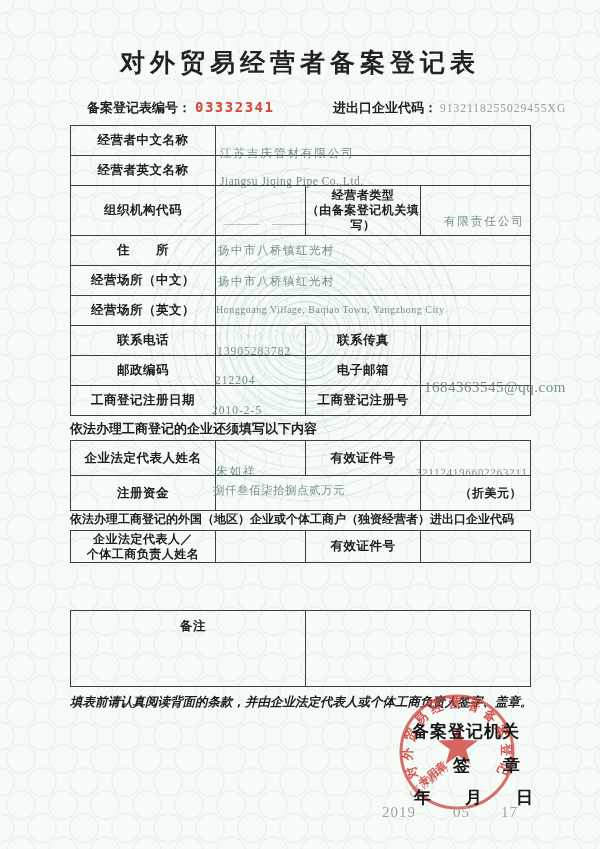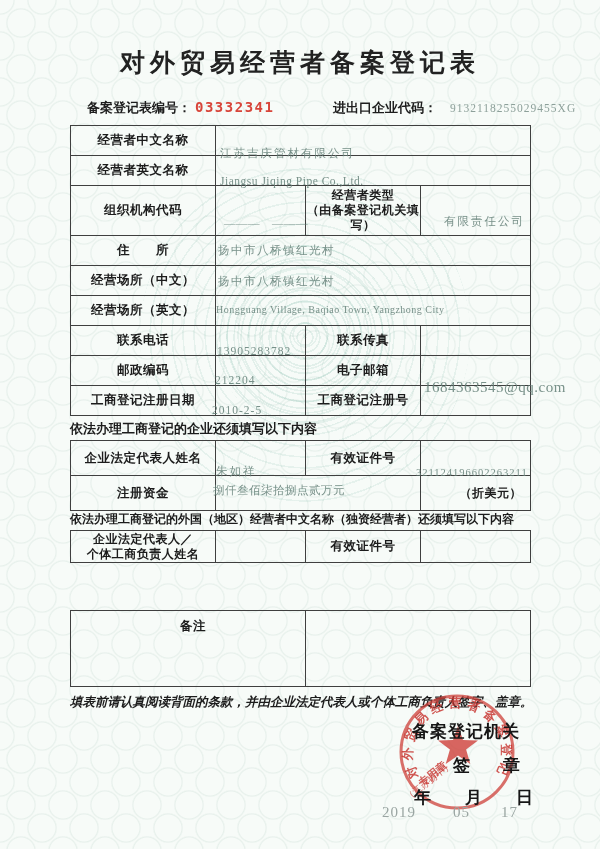--- a/index.html
+++ b/index.html
@@ -19,21 +19,21 @@
   .title{position:absolute;left:0;top:46px;width:100%;text-align:center;
          font-family:"Liberation Sans", sans-serif;font-weight:bold;font-size:25px;
          letter-spacing:5px;color:#222;}
   .meta{position:absolute;top:99px;font-family:"Liberation Sans", sans-serif;
         font-weight:bold;font-size:13px;color:#1d1d1d;white-space:nowrap;}
   .meta-left{left:87px;}
   .meta-right{left:333px;}
   .formno{font-family:"DejaVu Sans Mono", monospace;color:#d8453a;font-size:14px;
           letter-spacing:1.5px;font-weight:bold;margin-left:4px;}
   .codeval{font-family:"Liberation Serif", serif;font-weight:normal;color:#8da09a;
-           font-size:11.5px;letter-spacing:1px;margin-left:13px;}
+           font-size:11.5px;letter-spacing:1px;margin-left:3px;}
   table.frm{position:absolute;border-collapse:collapse;table-layout:fixed;}
   table.frm td{border:1px solid #3f3f3f;padding:0;vertical-align:middle;overflow:visible;}
   .lbl{font-family:"Liberation Serif", serif;font-weight:bold;font-size:12.5px;
        color:#1c1c1c;text-align:center;letter-spacing:0.5px;}
   .lbl2{font-size:12px;line-height:15px;}
   .usd{text-align:right;padding-right:8px !important;font-size:12px;}
   .heading{position:absolute;font-family:"Liberation Sans", sans-serif;font-weight:bold;
            color:#1c1c1c;white-space:nowrap;}
   .val{position:absolute;font-family:"Liberation Serif", serif;color:rgba(103,130,122,0.88);
        font-size:11.5px;white-space:nowrap;letter-spacing:0.5px;z-index:5;}
@@ -134,21 +134,21 @@
       <td></td>
     </tr>
     <tr style="height:35px">
       <td class="lbl">注册资金</td>
       <td colspan="2"></td>
       <td class="lbl usd">（折美元）</td>
     </tr>
   </tbody>
     </table>
 
-  <div class="heading" style="left:70px;top:511px;font-size:12px;">依法办理工商登记的外国（地区）经营者中文名称（独资经营者）还须填写以下内容</div>
+  <div class="heading" style="left:70px;top:511px;font-size:12px;">依法办理工商登记的外国（地区）企业或个体工商户（独资经营者）进出口企业代码</div>
 
   <table class="frm" style="left:70px;top:530px;width:460px;">
     <colgroup>
         <col style="width:145px">
         <col style="width:90px">
         <col style="width:115px">
         <col style="width:110px">
       </colgroup>
     <tbody>
         <tr style="height:32px">

